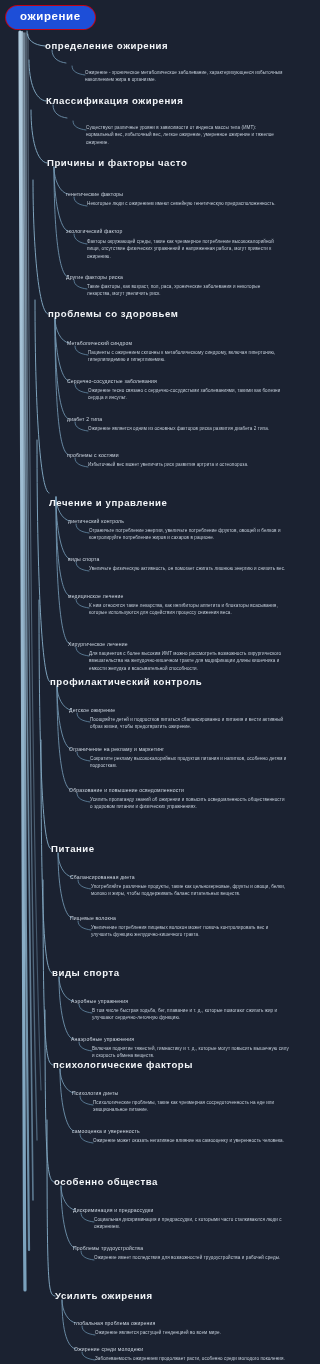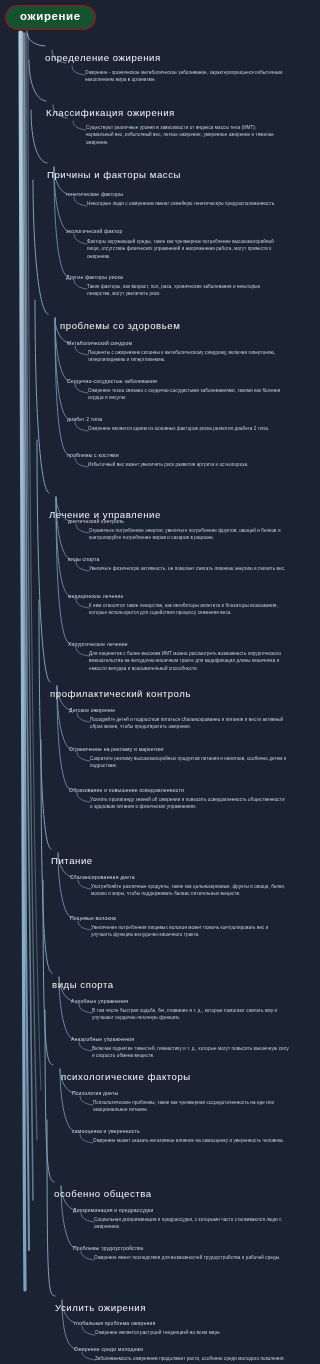--- a/index.html
+++ b/index.html
@@ -8,41 +8,40 @@
     background:#1b2231;
     font-family:"Liberation Sans","DejaVu Sans",sans-serif;
     overflow:hidden;
     position:relative;
   }
   #map{position:relative;width:310px;height:1364px;}
   svg.links{position:absolute;left:0;top:0;width:310px;height:1364px;pointer-events:none;}
 
   .root-node{
     position:absolute; left:6px; top:6px;
-    background:#14532d;
+    background:#1d4ed8;
     color:#ffffff;
     border-radius:14px;
     padding:5px 14px 6px 14px;
     font-size:11.5px;
     font-weight:bold;
     letter-spacing:.6px;
     line-height:1;
     white-space:nowrap;
     box-shadow:0 0 0 1px #c00418;
   }
 
   .node{position:absolute;}
 
   .l1{
     color:#f2f5f8;
     font-size:9.6px;
-    font-weight:normal;
+    font-weight:bold;
     letter-spacing:.55px;
     white-space:nowrap;
-    margin-top:12px;
   }
   .l2{
     color:#cfd8e3;
     font-size:5.1px;
     letter-spacing:.18px;
     white-space:nowrap;
   }
   .l3{
     color:#c3cdd9;
     font-size:4.55px;
@@ -157,32 +156,32 @@
   </svg>
 
   <div class="root-node">ожирение</div>
 
   <div class="node l1" style="left:45px;top:40px;">определение ожирения</div>
   <div class="node l3" style="left:85px;top:69px;">Ожирение - хроническое метаболическое заболевание, характеризующееся избыточным накоплением жира в организме.</div>
 
   <div class="node l1" style="left:46px;top:95px;">Классификация ожирения</div>
   <div class="node l3" style="left:86px;top:124px;">Существуют различные уровни в зависимости от индекса массы тела (ИМТ): нормальный вес, избыточный вес, легкое ожирение, умеренное ожирение и тяжелое ожирение.</div>
 
-  <div class="node l1" style="left:47px;top:157px;">Причины и факторы массы</div>
+  <div class="node l1" style="left:47px;top:157px;">Причины и факторы часто</div>
 
   <div class="node l2" style="left:66px;top:191px;">генетические факторы</div>
   <div class="node l3" style="left:87px;top:200px;">Некоторые люди с ожирением имеют семейную генетическую предрасположенность.</div>
 
   <div class="node l2" style="left:66px;top:228px;">экологический фактор</div>
   <div class="node l3" style="left:87px;top:238px;">Факторы окружающей среды, такие как чрезмерное потребление высококалорийной пищи, отсутствие физических упражнений и напряженная работа, могут привести к ожирению.</div>
 
   <div class="node l2" style="left:66px;top:274px;">Другие факторы риска</div>
   <div class="node l3" style="left:87px;top:283px;">Такие факторы, как возраст, пол, раса, хронические заболевания и некоторые лекарства, могут увеличить риск.</div>
 
-  <div class="node l1" style="left:60px;top:308px;">проблемы со здоровьем</div>
+  <div class="node l1" style="left:48px;top:308px;">проблемы со здоровьем</div>
 
   <div class="node l2" style="left:67px;top:340px;">Метаболический синдром</div>
   <div class="node l3" style="left:88px;top:349px;">Пациенты с ожирением склонны к метаболическому синдрому, включая гипертонию, гиперлипидемию и гипергликемию.</div>
 
   <div class="node l2" style="left:67px;top:378px;">Сердечно-сосудистые заболевания</div>
   <div class="node l3" style="left:88px;top:387px;">Ожирение тесно связано с сердечно-сосудистыми заболеваниями, такими как болезни сердца и инсульт.</div>
 
   <div class="node l2" style="left:67px;top:416px;">диабет 2 типа</div>
   <div class="node l3" style="left:88px;top:425px;">Ожирение является одним из основных факторов риска развития диабета 2 типа.</div>
 
@@ -223,21 +222,21 @@
   <div class="node l3" style="left:91px;top:924px;">Увеличение потребления пищевых волокон может помочь контролировать вес и улучшить функцию желудочно-кишечного тракта.</div>
 
   <div class="node l1" style="left:52px;top:967px;">виды спорта</div>
 
   <div class="node l2" style="left:71px;top:998px;">Аэробные упражнения</div>
   <div class="node l3" style="left:92px;top:1007px;">В том числе быстрая ходьба, бег, плавание и т. д., которые помогают сжигать жир и улучшают сердечно-легочную функцию.</div>
 
   <div class="node l2" style="left:71px;top:1036px;">Анаэробные упражнения</div>
   <div class="node l3" style="left:92px;top:1045px;">Включая поднятие тяжестей, гимнастику и т. д., которые могут повысить мышечную силу и скорость обмена веществ.</div>
 
-  <div class="node l1" style="left:61px;top:1059px;text-align:center;">психологические факторы</div>
+  <div class="node l1" style="left:53px;top:1059px;text-align:center;">психологические факторы</div>
 
   <div class="node l2" style="left:72px;top:1090px;">Психология диеты</div>
   <div class="node l3" style="left:93px;top:1099px;">Психологические проблемы, такие как чрезмерная сосредоточенность на еде или эмоциональное питание.</div>
 
   <div class="node l2" style="left:72px;top:1128px;">самооценка и уверенность</div>
   <div class="node l3" style="left:93px;top:1137px;">Ожирение может оказать негативное влияние на самооценку и уверенность человека.</div>
 
   <div class="node l1" style="left:54px;top:1176px;">особенно общества</div>
 
   <div class="node l2" style="left:73px;top:1207px;">Дискриминация и предрассудки</div>

